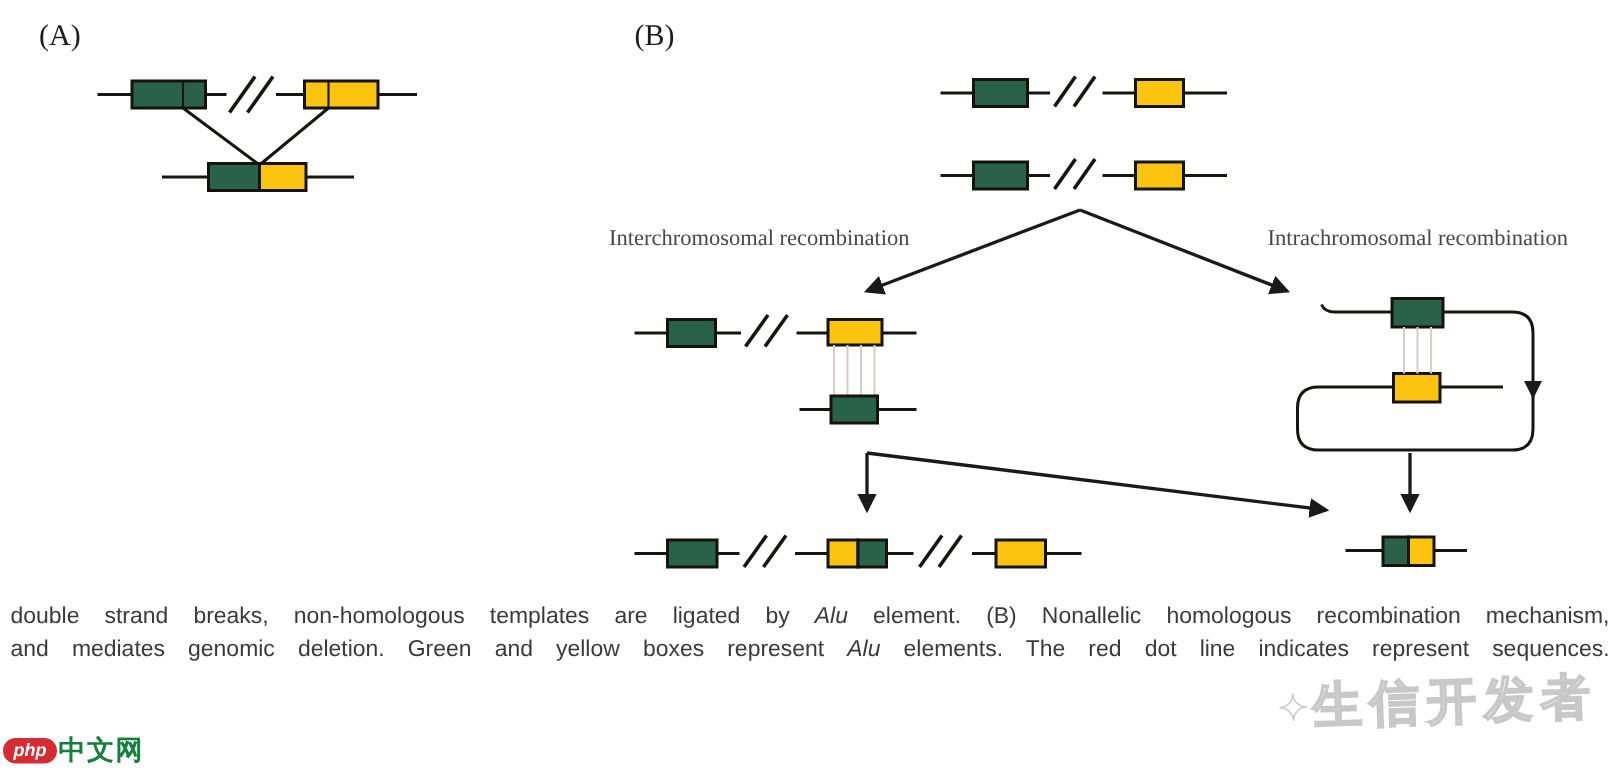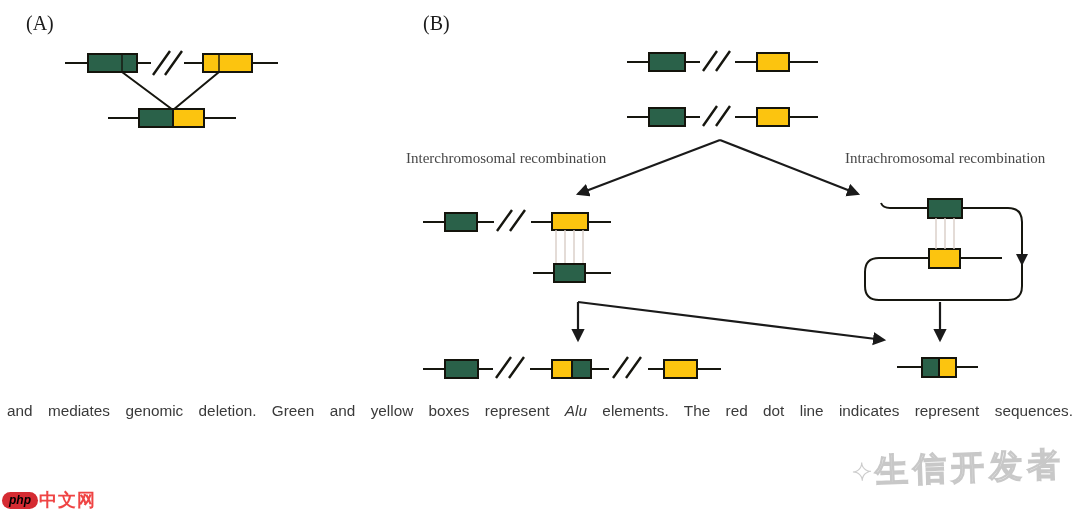--- a/index.html
+++ b/index.html
@@ -14,23 +14,23 @@
   .hom{stroke:var(--homology-line);stroke-width:1.4;fill:none;}
   .arrow{stroke:#1a1a1a;stroke-width:2.2;fill:none;}
   .ptag{font:20px "Liberation Serif",serif;fill:#1c1c1c;}
   .lbl{font:15px "Liberation Serif",serif;fill:#474747;}
   .caption{position:absolute;left:7px;width:1066px;top:400px;
            font-size:15.3px;line-height:22px;color:#3a3a3a;}
   .cap-line{text-align:justify;text-align-last:justify;white-space:normal;}
   .cap-line i{font-style:italic;}
   .figtag{color:var(--fig-label-blue);font-weight:700;}
   .wm-left{position:absolute;left:2px;top:488px;display:flex;align-items:center;z-index:6;}
-  .php-pill{background:var(--php-red);color:#000000;font-style:italic;font-weight:bold;
+  .php-pill{background:var(--php-red);color:#ffffff;font-style:italic;font-weight:bold;
             font-size:12px;line-height:15px;padding:1px 7px;border-radius:10px;}
-  .php-site{color:#ef4444;font-weight:700;font-size:18px;margin-left:1px;
+  .php-site{color:#15803d;font-weight:700;font-size:18px;margin-left:1px;
             font-family:Liberation Serif, serif;letter-spacing:1px;}
   .wm-right{position:absolute;left:852px;top:446px;z-index:5;display:flex;align-items:center;
             transform:rotate(-2deg);pointer-events:none;}
   .wm-right .wm-text{font-size:33px;font-weight:700;color:transparent;letter-spacing:5px;
             -webkit-text-stroke:1.2px rgba(110,110,110,0.38);
             font-family:"DejaVu Sans",sans-serif;}
   .wm-logo{font-size:24px;color:transparent;-webkit-text-stroke:1.1px rgba(110,110,110,0.35);
            margin-right:3px;font-family:"DejaVu Sans",sans-serif;}
 </style>
 </head>
@@ -132,20 +132,21 @@
       <path class="ln" d="M897,367 H978"></path>
       <g>
         <rect class="box-g" x="922" y="358" width="17" height="19"></rect>
         <rect class="box-y" x="939" y="358" width="17" height="19"></rect>
       </g>
     </g>
   </g>
 </svg>
 
 <div class="caption">
+  <div class="cap-line"><span>double strand breaks, non-homologous templates are ligated by </span><i>Alu</i><span> element. (B) Nonallelic homologous recombination mechanism,</span></div>
   <div class="cap-line"><span>and mediates genomic deletion. Green and yellow boxes represent </span><i>Alu</i><span> elements. The red dot line indicates represent sequences.</span></div>
 </div>
 
 <div class="wm-left">
   <span class="php-pill">php</span>
   <span class="php-site">中文网</span>
 </div>
 
 <div class="wm-right">
   <span class="wm-logo">✦</span>

